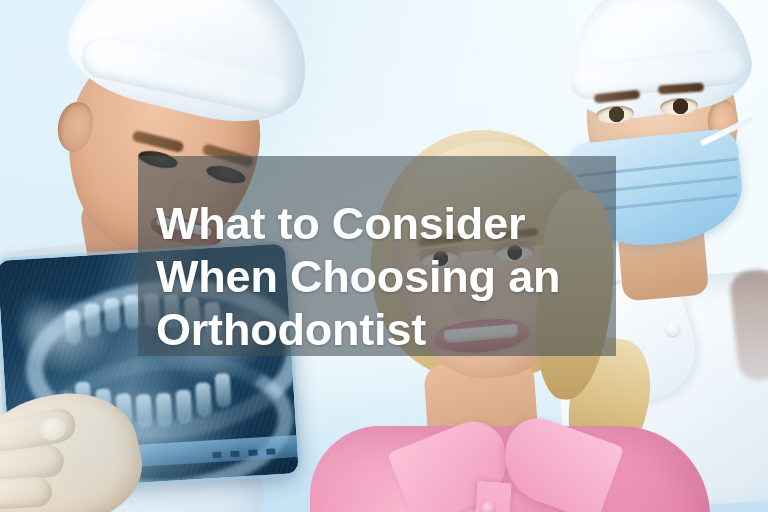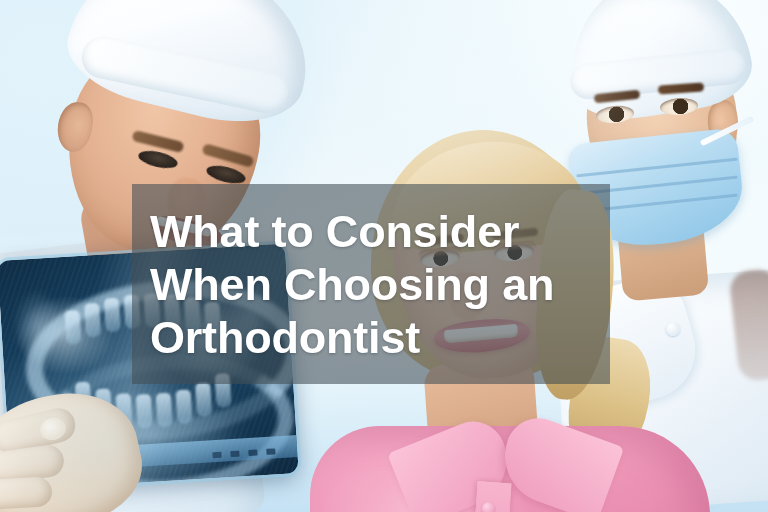--- a/index.html
+++ b/index.html
@@ -397,23 +397,23 @@
     position:absolute;inset:0;
     background:
       radial-gradient(ellipse 260px 200px at 62% 16%, rgba(236,248,255,.35) 0%, rgba(236,248,255,0) 70%),
       radial-gradient(ellipse 200px 160px at 14% 86%, rgba(198,228,246,.28) 0%, rgba(198,228,246,0) 72%);
     pointer-events:none;
   }
 
   
   .title-overlay{
     position:absolute;
-    left:132px;top:156px;width:478px;height:200px;
+    left:138px;top:156px;width:478px;height:200px;
     background:rgba(66,78,84,.58);
-    display:flex;align-items:center;margin-top:28px;
+    display:flex;align-items:flex-end;
   }
   .title-text{
     margin:0;
     padding:0 0 0 18px;
     color:#ffffff;
     font-family:"Liberation Sans","DejaVu Sans",sans-serif;
     font-size:45px;
     font-weight:700;
     line-height:53px;
     letter-spacing:-.2px;

